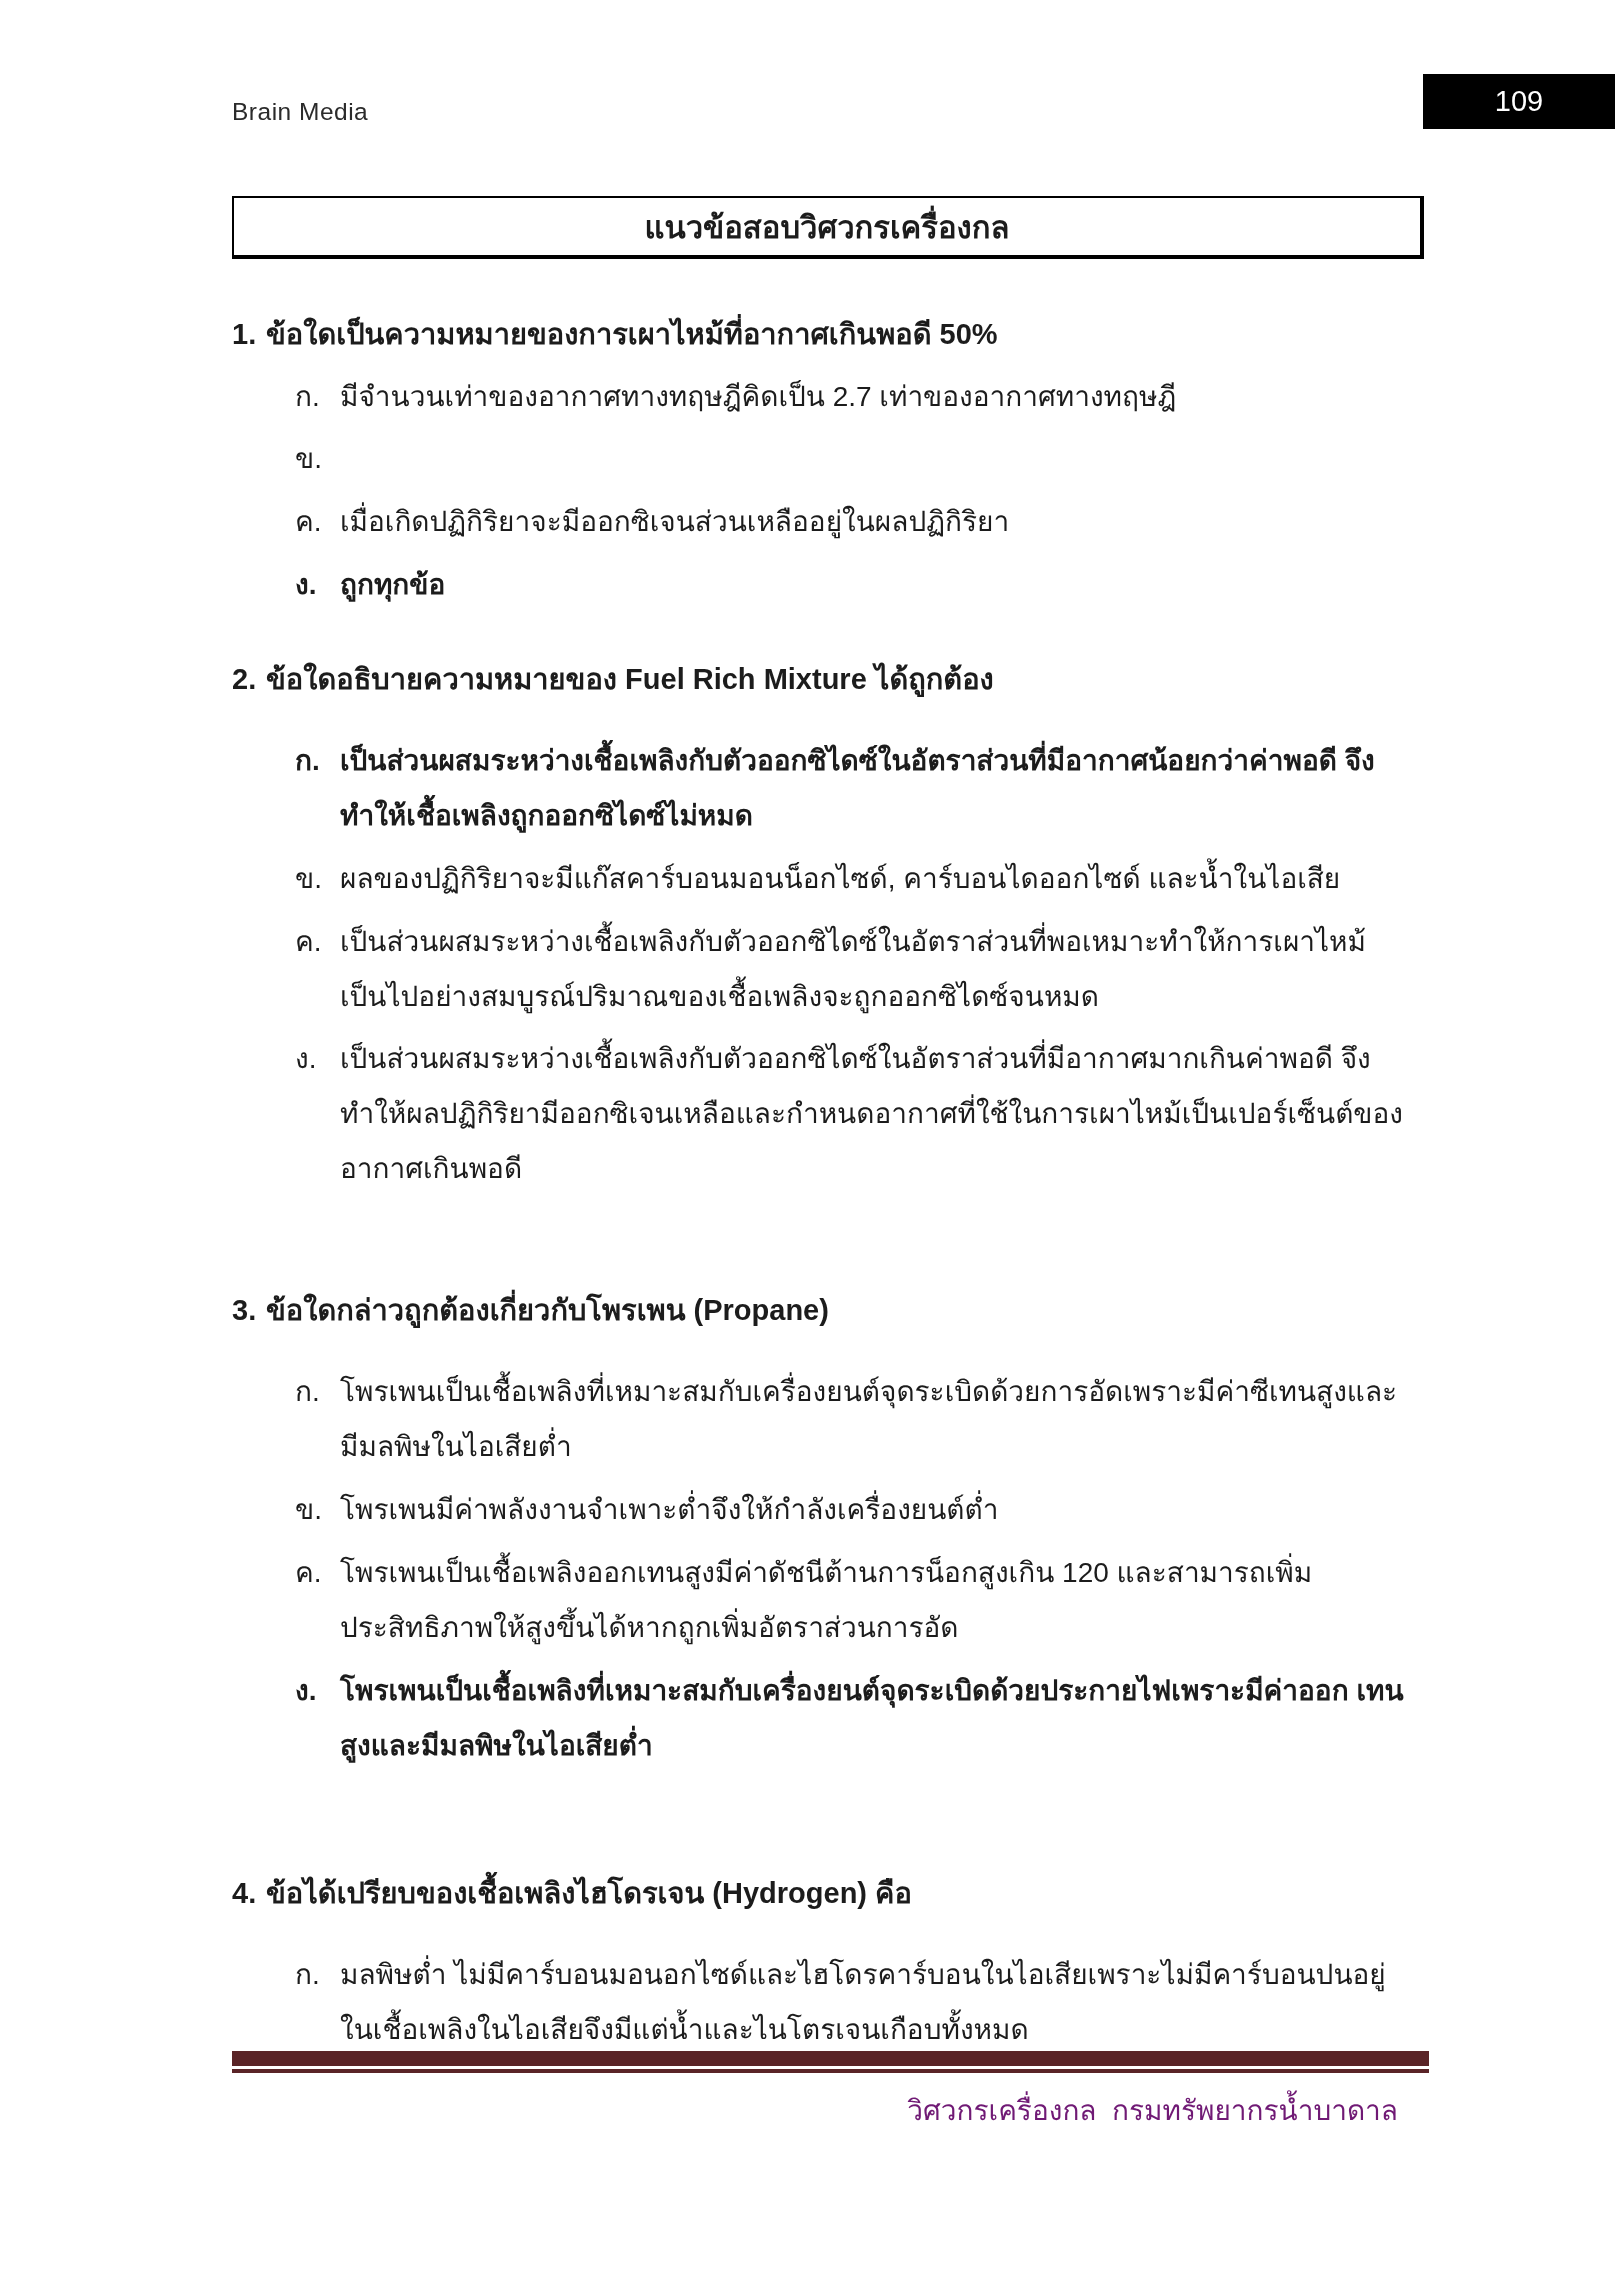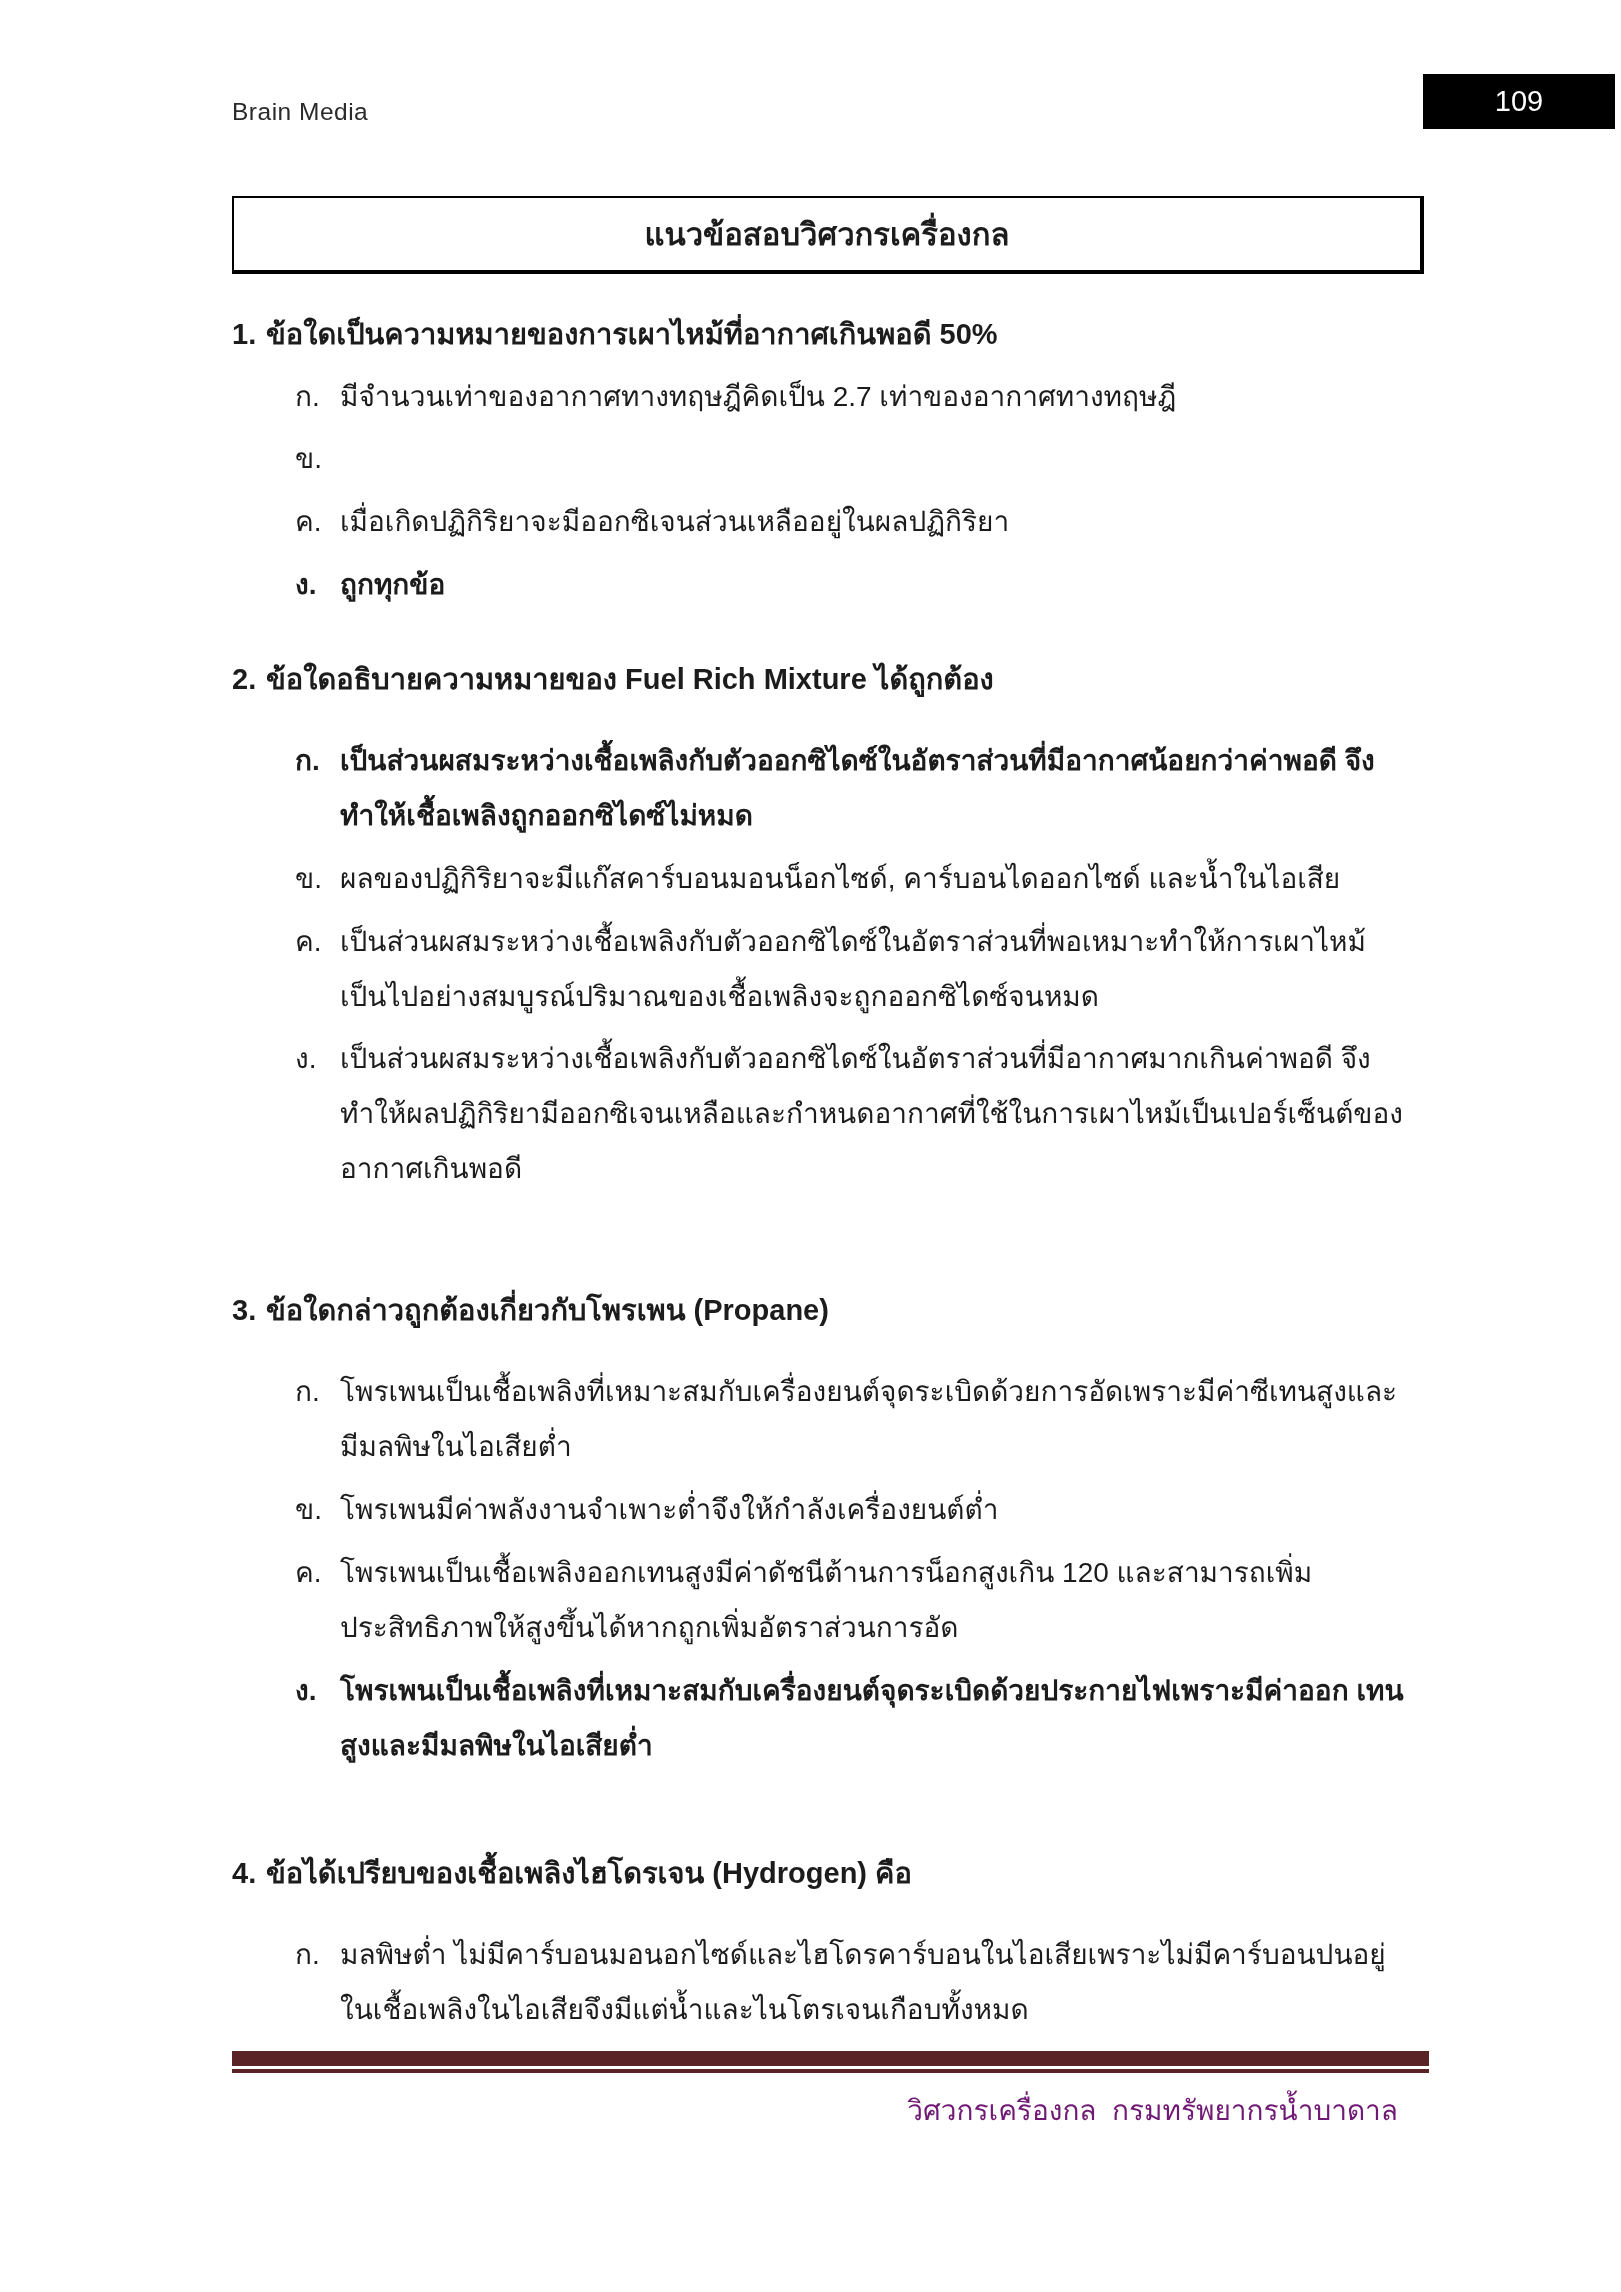--- a/index.html
+++ b/index.html
@@ -33,21 +33,21 @@
     display: flex;
     align-items: center;
     justify-content: center;
     font-size: 29px;
   }
   .title-box {
     position: absolute;
     left: 232px;
     top: 196px;
     width: 1192px;
-    height: 78px;
+    height: 63px;
     border: 2.9px solid #000;
     border-right-width: 4.9px;
     border-bottom-width: 4.9px;
     display: flex;
     align-items: center;
     justify-content: center;
   }
   .title-box .title {
     font-size: 31px;
     font-weight: bold;
@@ -56,21 +56,21 @@
     position: absolute;
     left: 232px;
     top: 314px;
     width: 1192px;
     height: 1725px;
     overflow: hidden;
   }
   .question { margin-top: 0; }
   .question + .question { margin-top: 47px; }
   .question:nth-child(3) { margin-top: 94px; }
-  .question:nth-child(4) { margin-top: 80px; }
+  .question:nth-child(4) { margin-top: 100px; }
   .q-head {
     font-size: 29px;
     font-weight: bold;
     line-height: 41px;
   }
   .q-head .q-num { margin-right: 9.8px; }
   .choices { margin-top: 13.7px; }
   .question + .question .choices,
   .question:nth-child(n+2) .choices { margin-top: 33px; }
   .choice {

